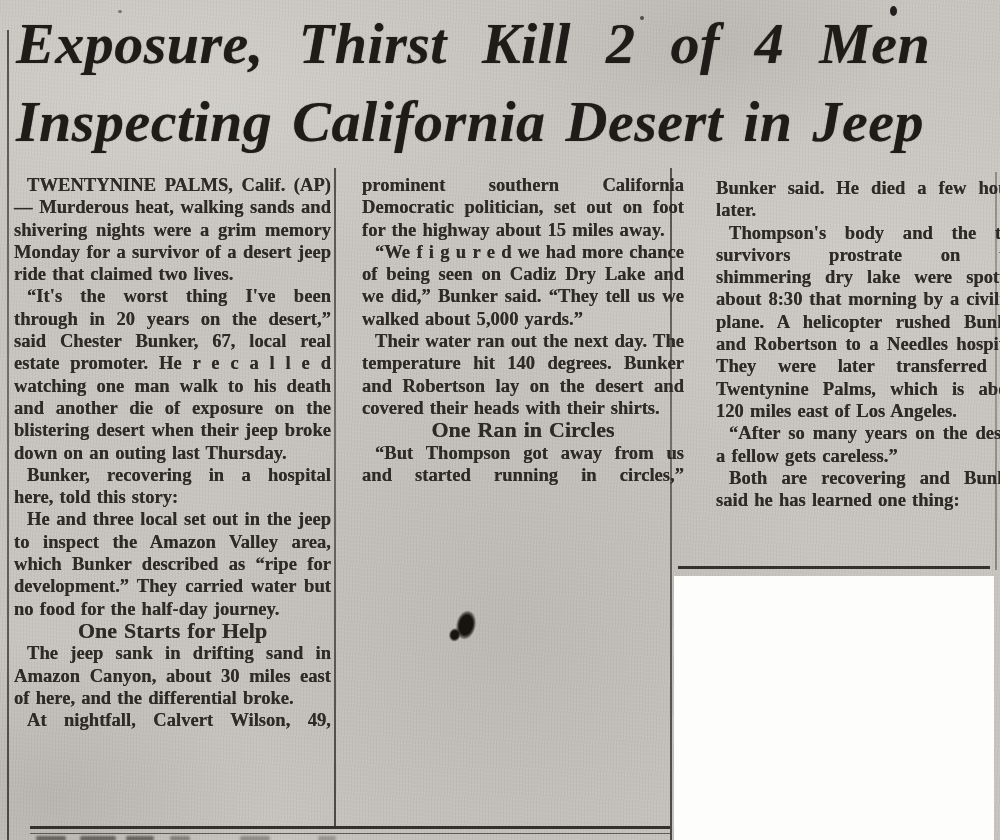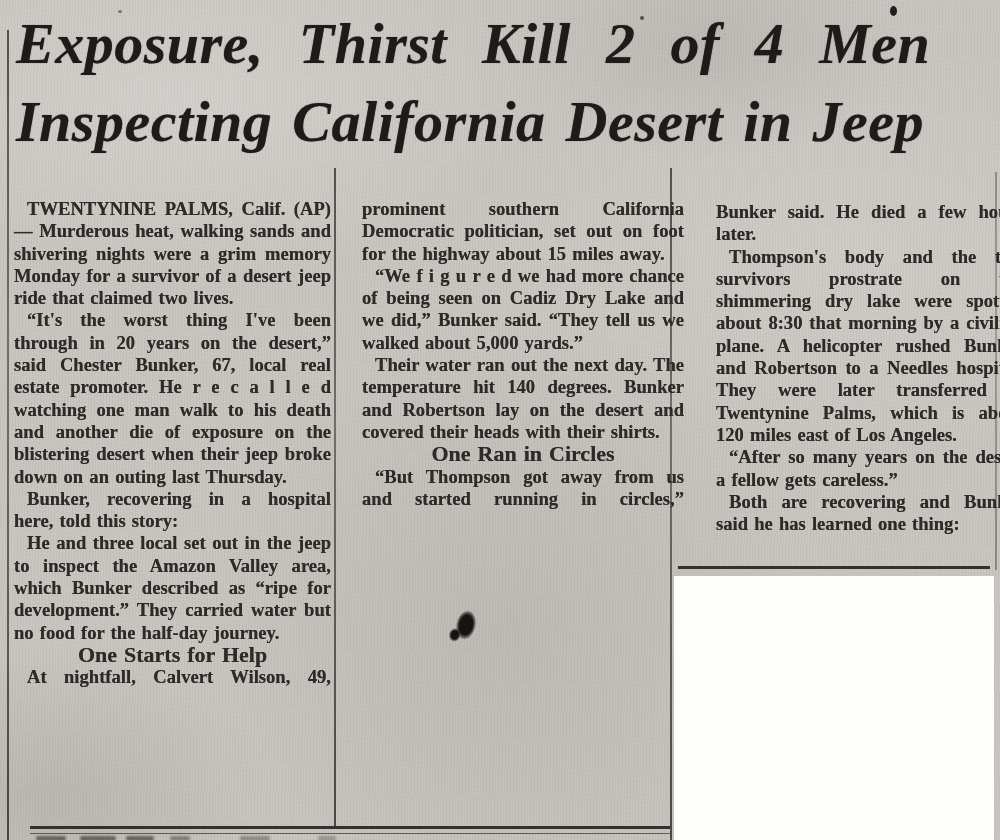--- a/index.html
+++ b/index.html
@@ -49,21 +49,20 @@
   }
   .hl1{top:14px;word-spacing:20px;letter-spacing:0.5px;}
   .hl2{top:92px;word-spacing:5px;letter-spacing:0.5px;}
   
   .col{
     position:absolute;top:174px;
     font-size:18.6px;line-height:22.3px;
     font-weight:bold;color:#2d2a27;
     text-align:justify;word-spacing:1.5px;
     text-shadow:0 0 0.5px rgba(45,41,37,0.7);
-    margin-top:24px;
   }
   .col1{left:14px;width:317px;}
   .col2{left:362px;width:322px;}
   .col3{left:716px;top:177px;width:308px;}
   .col p{margin:0;}
   .col p.indent{text-indent:13px;}
   .col p.cont{text-align-last:justify;}
   .subhead{text-align:center;text-indent:0 !important;font-size:22px;}
   
   .blot{
@@ -106,20 +105,21 @@
 
   <div class="headline-line hl1">Exposure, Thirst Kill 2 of 4 Men</div>
   <div class="headline-line hl2">Inspecting California Desert in Jeep</div>
 
   <div class="col col1">
     <p class="indent">TWENTYNINE PALMS, Calif. (AP) — Murderous heat, walking sands and shivering nights were a grim memory Monday for a survivor of a desert jeep ride that claimed two lives.</p>
     <p class="indent">“It's the worst thing I've been through in 20 years on the desert,” said Chester Bunker, 67, local real estate promoter. He r e c a l l e d watching one man walk to his death and another die of exposure on the blistering desert when their jeep broke down on an outing last Thursday.</p>
     <p class="indent">Bunker, recovering in a hospital here, told this story:</p>
     <p class="indent">He and three local set out in the jeep to inspect the Amazon Valley area, which Bunker described as “ripe for development.” They carried water but no food for the half-day journey.</p>
     <p class="subhead">One Starts for Help</p>
+    <p class="indent">The jeep sank in drifting sand in Amazon Canyon, about 30 miles east of here, and the differential broke.</p>
     <p class="indent cont">At nightfall, Calvert Wilson, 49,</p>
   </div>
 
   <div class="col col2">
     <p>prominent southern California Democratic politician, set out on foot for the highway about 15 miles away.</p>
     <p class="indent">“We f i g u r e d we had more chance of being seen on Cadiz Dry Lake and we did,” Bunker said. “They tell us we walked about 5,000 yards.”</p>
     <p class="indent">Their water ran out the next day. The temperature hit 140 degrees. Bunker and Robertson lay on the desert and covered their heads with their shirts.</p>
     <p class="subhead">One Ran in Circles</p>
     <p class="indent cont">“But Thompson got away from us and started running in circles,”</p>
   </div>

